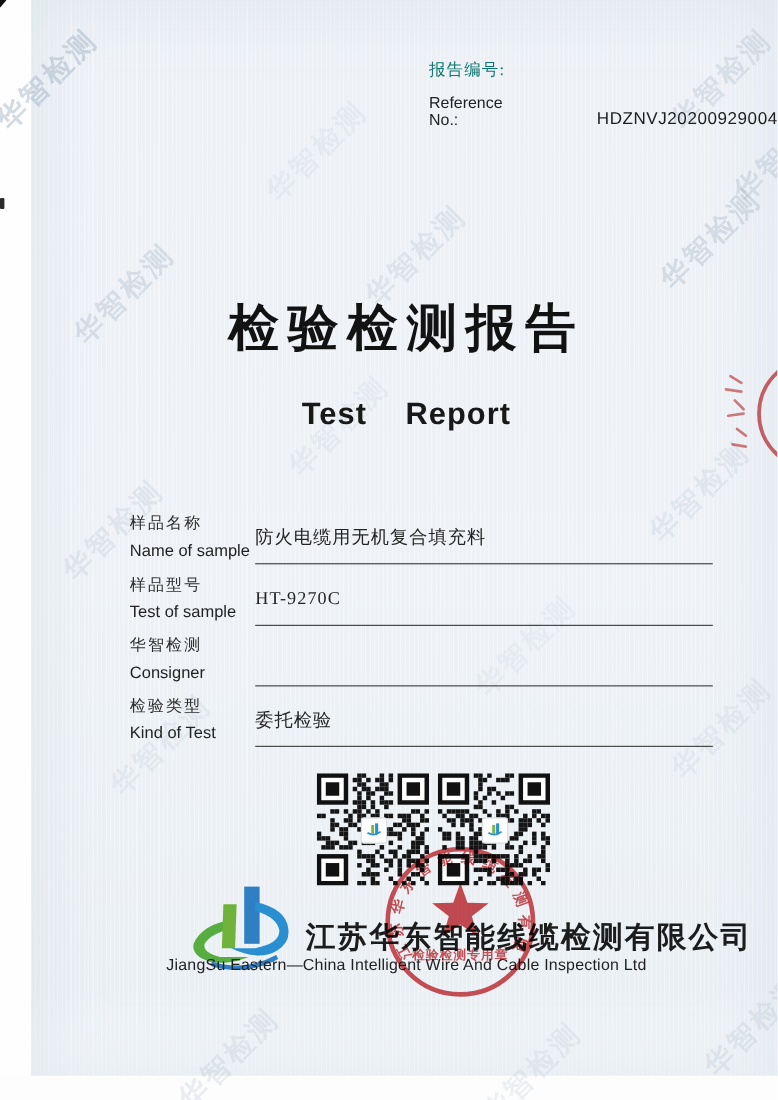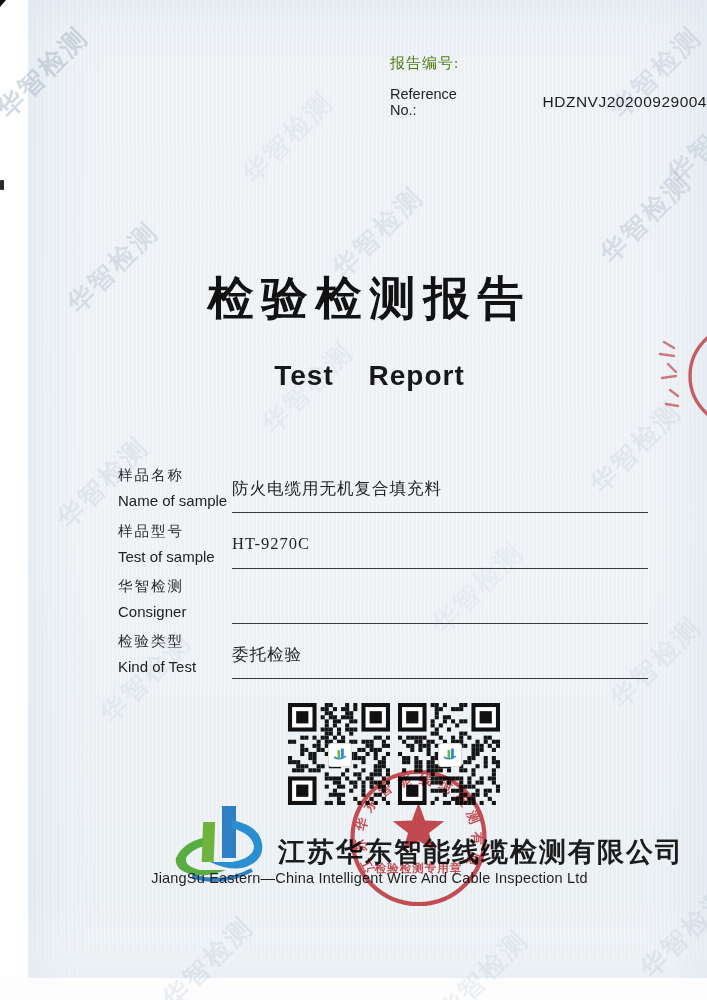--- a/index.html
+++ b/index.html
@@ -16,22 +16,22 @@
   
   .corner-mark{position:absolute;left:0;top:0;width:6px;height:7px;background:#111;
                clip-path:polygon(0 0,100% 0,0 100%);}
   .edge-mark{position:absolute;left:0;top:180px;width:4px;height:10px;background:#2a2a2a;border-radius:1px;}
   
   .wm{position:absolute;transform:rotate(-45deg);font-weight:bold;font-size:26px;
       letter-spacing:3px;white-space:nowrap;pointer-events:none;
       font-family:"Liberation Sans",sans-serif;}
   
   .ref{position:absolute;left:390px;top:54px;}
-  .ref-zh{font-size:15px;color:#4d7c0f;letter-spacing:1px;font-family:Liberation Serif, serif;}
-  .ref-row{margin-top:13px;display:flex;align-items:center;}
+  .ref-zh{font-size:15px;color:#0f766e;letter-spacing:1px;font-family:Liberation Serif, serif;}
+  .ref-row{margin-top:13px;display:flex;align-items:flex-end;}
   .ref-en{font-size:14.5px;color:#222;}
   .ref-no{font-size:15.5px;color:#1d1d1d;margin-left:34px;letter-spacing:.5px;padding-left:34px;}
   
   .title-zh{position:absolute;left:30px;top:268px;width:679px;text-align:center;
             font-family:"Liberation Serif",serif;font-weight:bold;font-size:46px;
             letter-spacing:8px;color:#121212;}
   .title-en{position:absolute;left:30px;top:360px;width:679px;text-align:center;
             font-weight:bold;font-size:28px;color:#181818;word-spacing:26px;letter-spacing:1px;}
   
   .field{position:absolute;left:118px;width:530px;height:55px;}

